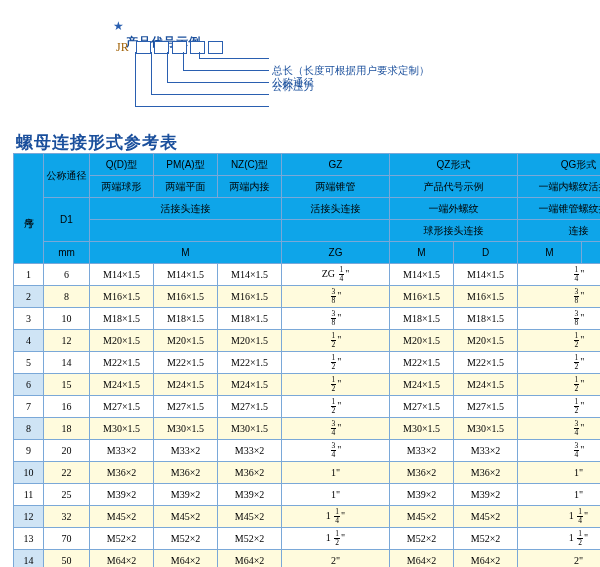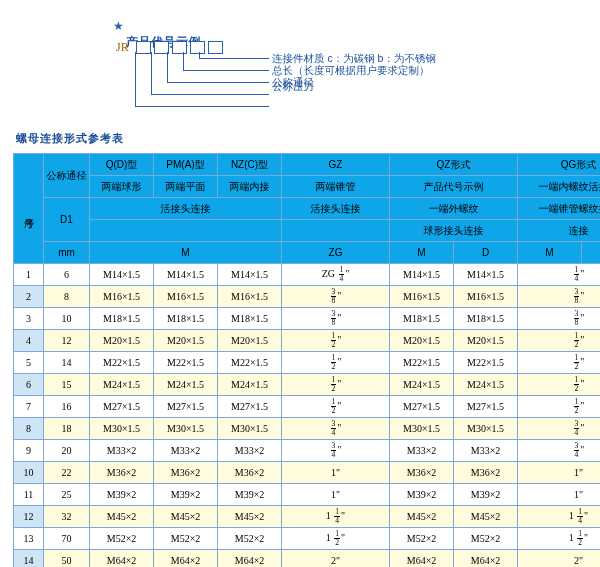--- a/index.html
+++ b/index.html
@@ -80,21 +80,21 @@
     color: #1a4f9c;
     white-space: nowrap;
     font-family: "Liberation Sans", sans-serif;
   }
 
   
   #table-title {
     position: absolute;
     left: 16px;
     top: 131px;
-    font-size: 11px;
+    font-size: 17px;
     font-weight: bold;
     color: #1a4f9c;
     letter-spacing: 1px;
   }
 
   
   #spec-table {
     position: absolute;
     left: 13px;
     top: 153px;
@@ -179,21 +179,20 @@
 
   <span class="vline" style="left:167px; top:52px; height:30px;"></span>
   <span class="hline" style="left:167px; top:82px; width:102px;"></span>
 
   <span class="vline" style="left:151px; top:52px; height:42px;"></span>
   <span class="hline" style="left:151px; top:94px; width:118px;"></span>
 
   <span class="vline" style="left:135px; top:52px; height:54px;"></span>
   <span class="hline" style="left:135px; top:106px; width:134px;"></span>
 
-  <span class="legend-item" style="left:272px; top:52px;">连接件材质  c：为碳钢  b：为不锈钢</span>
   <span class="legend-item" style="left:272px; top:64px;">总长（长度可根据用户要求定制）</span>
   <span class="legend-item" style="left:272px; top:76px;">公称通径</span>
   <span class="legend-item" style="left:272px; top:80px;">公称压力</span>
 </div>
 
 <div id="table-title">螺母连接形式参考表</div>
 
 <table id="spec-table">
   <colgroup>
     <col style="width:30px">

